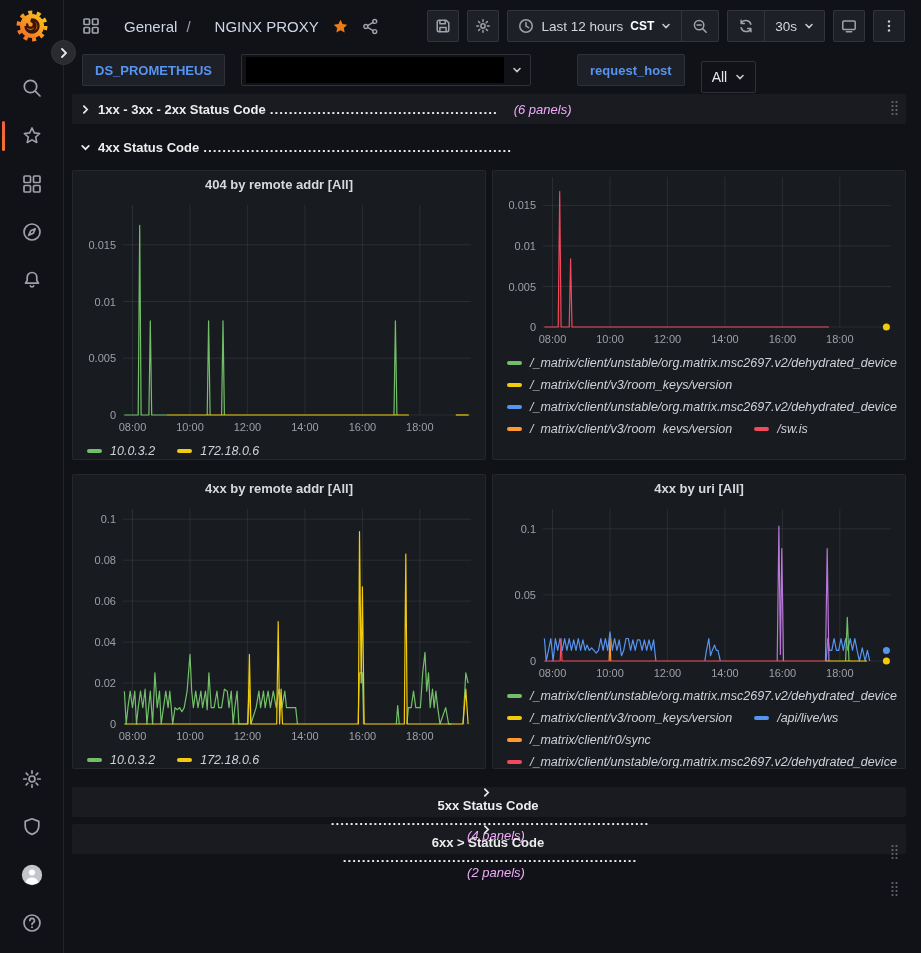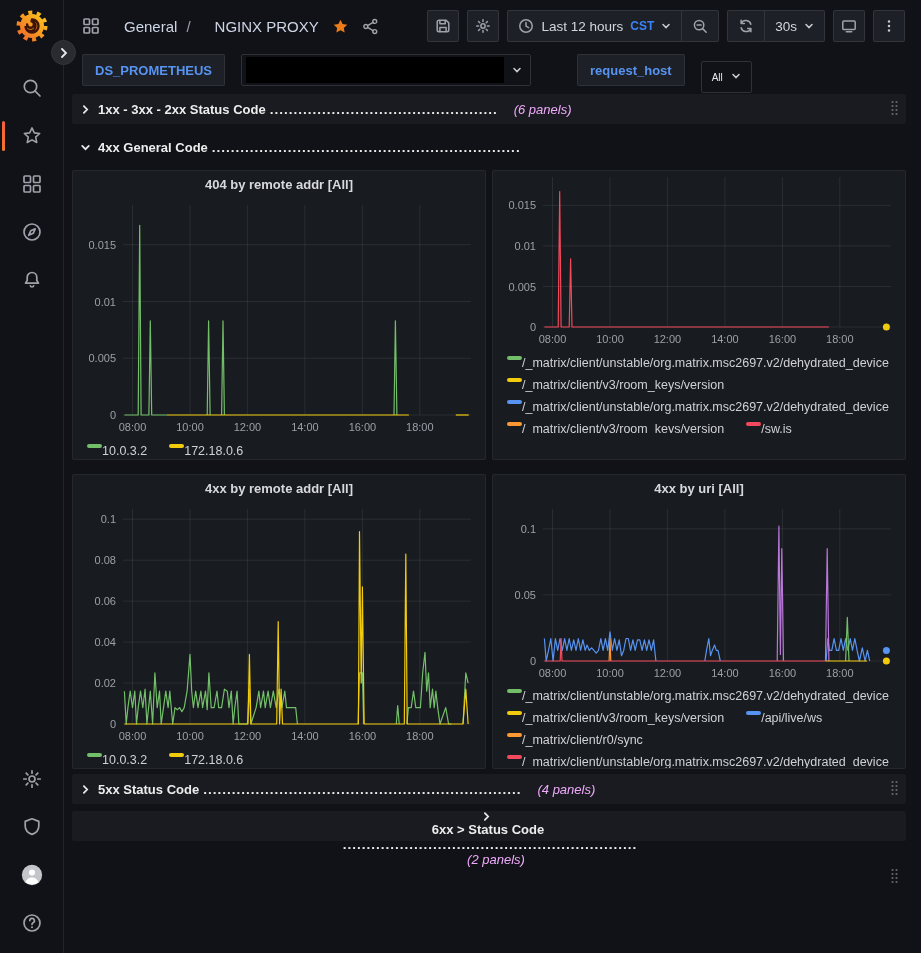--- a/index.html
+++ b/index.html
@@ -28,52 +28,52 @@
   .bc-icon svg { width:18px; height:18px; display:block; }
   .bc-action { margin-left:4px; display:flex; align-items:center; cursor:pointer; }
   .actions { margin-left:auto; display:flex; align-items:center; gap:8px; }
   .tbtn { height:32px; min-width:32px; background:#1d2026; border:1px solid rgba(204,204,220,0.12); border-radius:2px; display:flex; align-items:center; justify-content:center; padding:0 7px; cursor:pointer; color:#d5d6dc; }
   .tbtn svg { width:16px; height:16px; }
   .tgroup { display:flex; align-items:stretch; height:32px; background:#1d2026; border:1px solid rgba(204,204,220,0.12); border-radius:2px; }
   .tgroup .seg { display:flex; align-items:center; gap:7px; padding:0 10px; cursor:pointer; }
   .tgroup .seg + .seg { border-left:1px solid rgba(204,204,220,0.12); }
   .tgroup svg { width:16px; height:16px; }
   .time-text { font-size:13.5px; color:#d5d6dc; }
-  .tz { color:#3b82f6; font-size:12px; font-weight:bold; }
+  .tz { color:#ffffff; font-size:12px; font-weight:bold; }
   .caret svg { width:10px; height:10px; }
 
   
   .var-row { height:42px; display:flex; align-items:center; gap:16px; padding:0 16px 6px 18px; }
   .var-label { height:32px; display:flex; align-items:center; padding:0 12px; background:#1d2026; border:1px solid rgba(204,204,220,0.10); border-radius:2px; color:#5794F2; font-weight:bold; font-size:13px; cursor:pointer; }
   .var-select { height:32px; width:290px; display:flex; align-items:center; background:#111217; border:1px solid #2e3138; border-radius:2px; padding:0 8px 0 4px; cursor:pointer; }
   .var-select .redaction { flex:1; height:26px; background:#000; border-radius:1px; }
   .var-select .caret { margin-left:8px; }
   .var-gap { width:14px; }
-  .var-all { height:32px; display:flex; align-items:center; gap:8px; padding:0 10px; border:1px solid #2e3138; border-radius:2px; color:#e8e9ed; font-size:10px; cursor:pointer;margin-top:14px; }
+  .var-all { height:32px; display:flex; align-items:center; gap:8px; padding:0 10px; border:1px solid #2e3138; border-radius:2px; color:#e8e9ed; font-size:14px; cursor:pointer;margin-top:14px; }
 
   
   .dash { flex:1; padding:0 15px 0 8px; }
   .dash-row { height:30px; display:flex; align-items:center; padding:0 6px 0 4px; border-radius:2px; cursor:pointer; }
   .dash-row.shaded { background:rgba(204,204,220,0.05); }
   .dash-row .chev { width:18px; display:flex; justify-content:center; margin-right:4px; }
   .dash-row .chev svg { width:11px; height:11px; }
   .row-title { font-weight:bold; font-size:13px; color:#eceded; white-space:nowrap; }
   .row-dots { font-weight:bold; font-size:13.5px; color:#eceded; letter-spacing:1px; margin-left:4px; }
   .row-count { margin-left:16px; font-style:italic; color:#f0abfc; font-size:13px; }
   .drag-handle { margin-left:auto; opacity:.8; cursor:grab; }
-  .mt8 { margin-top:8px; } .mt11 { margin-top:5px; } .mt7 { margin-top:7px;flex-direction:column; }
+  .mt8 { margin-top:8px; } .mt11 { margin-top:18px;flex-direction:column; } .mt7 { margin-top:7px;flex-direction:column; }
 
   .panel-grid { margin-top:8px; display:grid; grid-template-columns:414px 414px; grid-template-rows:290px 295px; gap:14px 6px; }
   .panel { background:#181b1f; border:1px solid rgba(204,204,220,0.07); border-radius:2px; padding:0 8px; overflow:hidden; display:flex; flex-direction:column; }
   .panel h2 { height:28px; line-height:28px; text-align:center; font-size:13px; font-weight:bold; color:#d8d9df; cursor:pointer; white-space:nowrap; }
   .chart { display:block; }
   .tick { font-size:11px; fill:#9da0a8; font-family:"Liberation Sans", sans-serif; }
   .legend { display:flex; flex-wrap:wrap; align-content:flex-start; column-gap:22px; row-gap:8px; padding:7px 0 0 6px; overflow:hidden; }
   .legend.single { flex-wrap:nowrap; }
-  .legend-item { display:inline-flex; align-items:flex-start; gap:0; white-space:nowrap; cursor:pointer; height:14px; }
+  .legend-item { display:inline-flex; align-items:center; gap:8px; white-space:nowrap; cursor:pointer; height:14px;font-style:italic; }
   .legend-item .swatch { display:inline-block; width:15px; height:4px; border-radius:2px; flex:0 0 15px; }
   .legend-item span { font-size:12.5px; color:#d0d1d8; }
 </style>
 </head>
 <body>
 
 <div class="app">
 
   <aside class="sidebar">
     <div class="logo">
@@ -307,21 +307,21 @@
             </svg>
         </span>
       </div>
 
       <div class="dash-row mt8">
         <span class="chev">
           <svg viewBox="0 0 10 10">
               <polyline points="2,3.5 5,6.5 8,3.5" fill="none" stroke="#e8e9ed" stroke-width="1.6" stroke-linecap="round"></polyline>
             </svg>
         </span>
-        <span class="row-title">4xx General Code</span>
+        <span class="row-title">4xx Status Code</span>
         <span class="row-dots">.................................................................</span>
       </div>
 
       <div class="panel-grid">
         <section class="panel">
           <h2>404 by remote addr [All]</h2>
           <svg class="chart" width="398" height="238">
               <line x1="51.5" x2="51.5" y1="6" y2="216" stroke="rgba(204,204,220,0.10)"></line>
               <text class="tick" x="51.5" y="232" text-anchor="middle">08:00</text>
               <line x1="109.0" x2="109.0" y1="6" y2="216" stroke="rgba(204,204,220,0.10)"></line>

